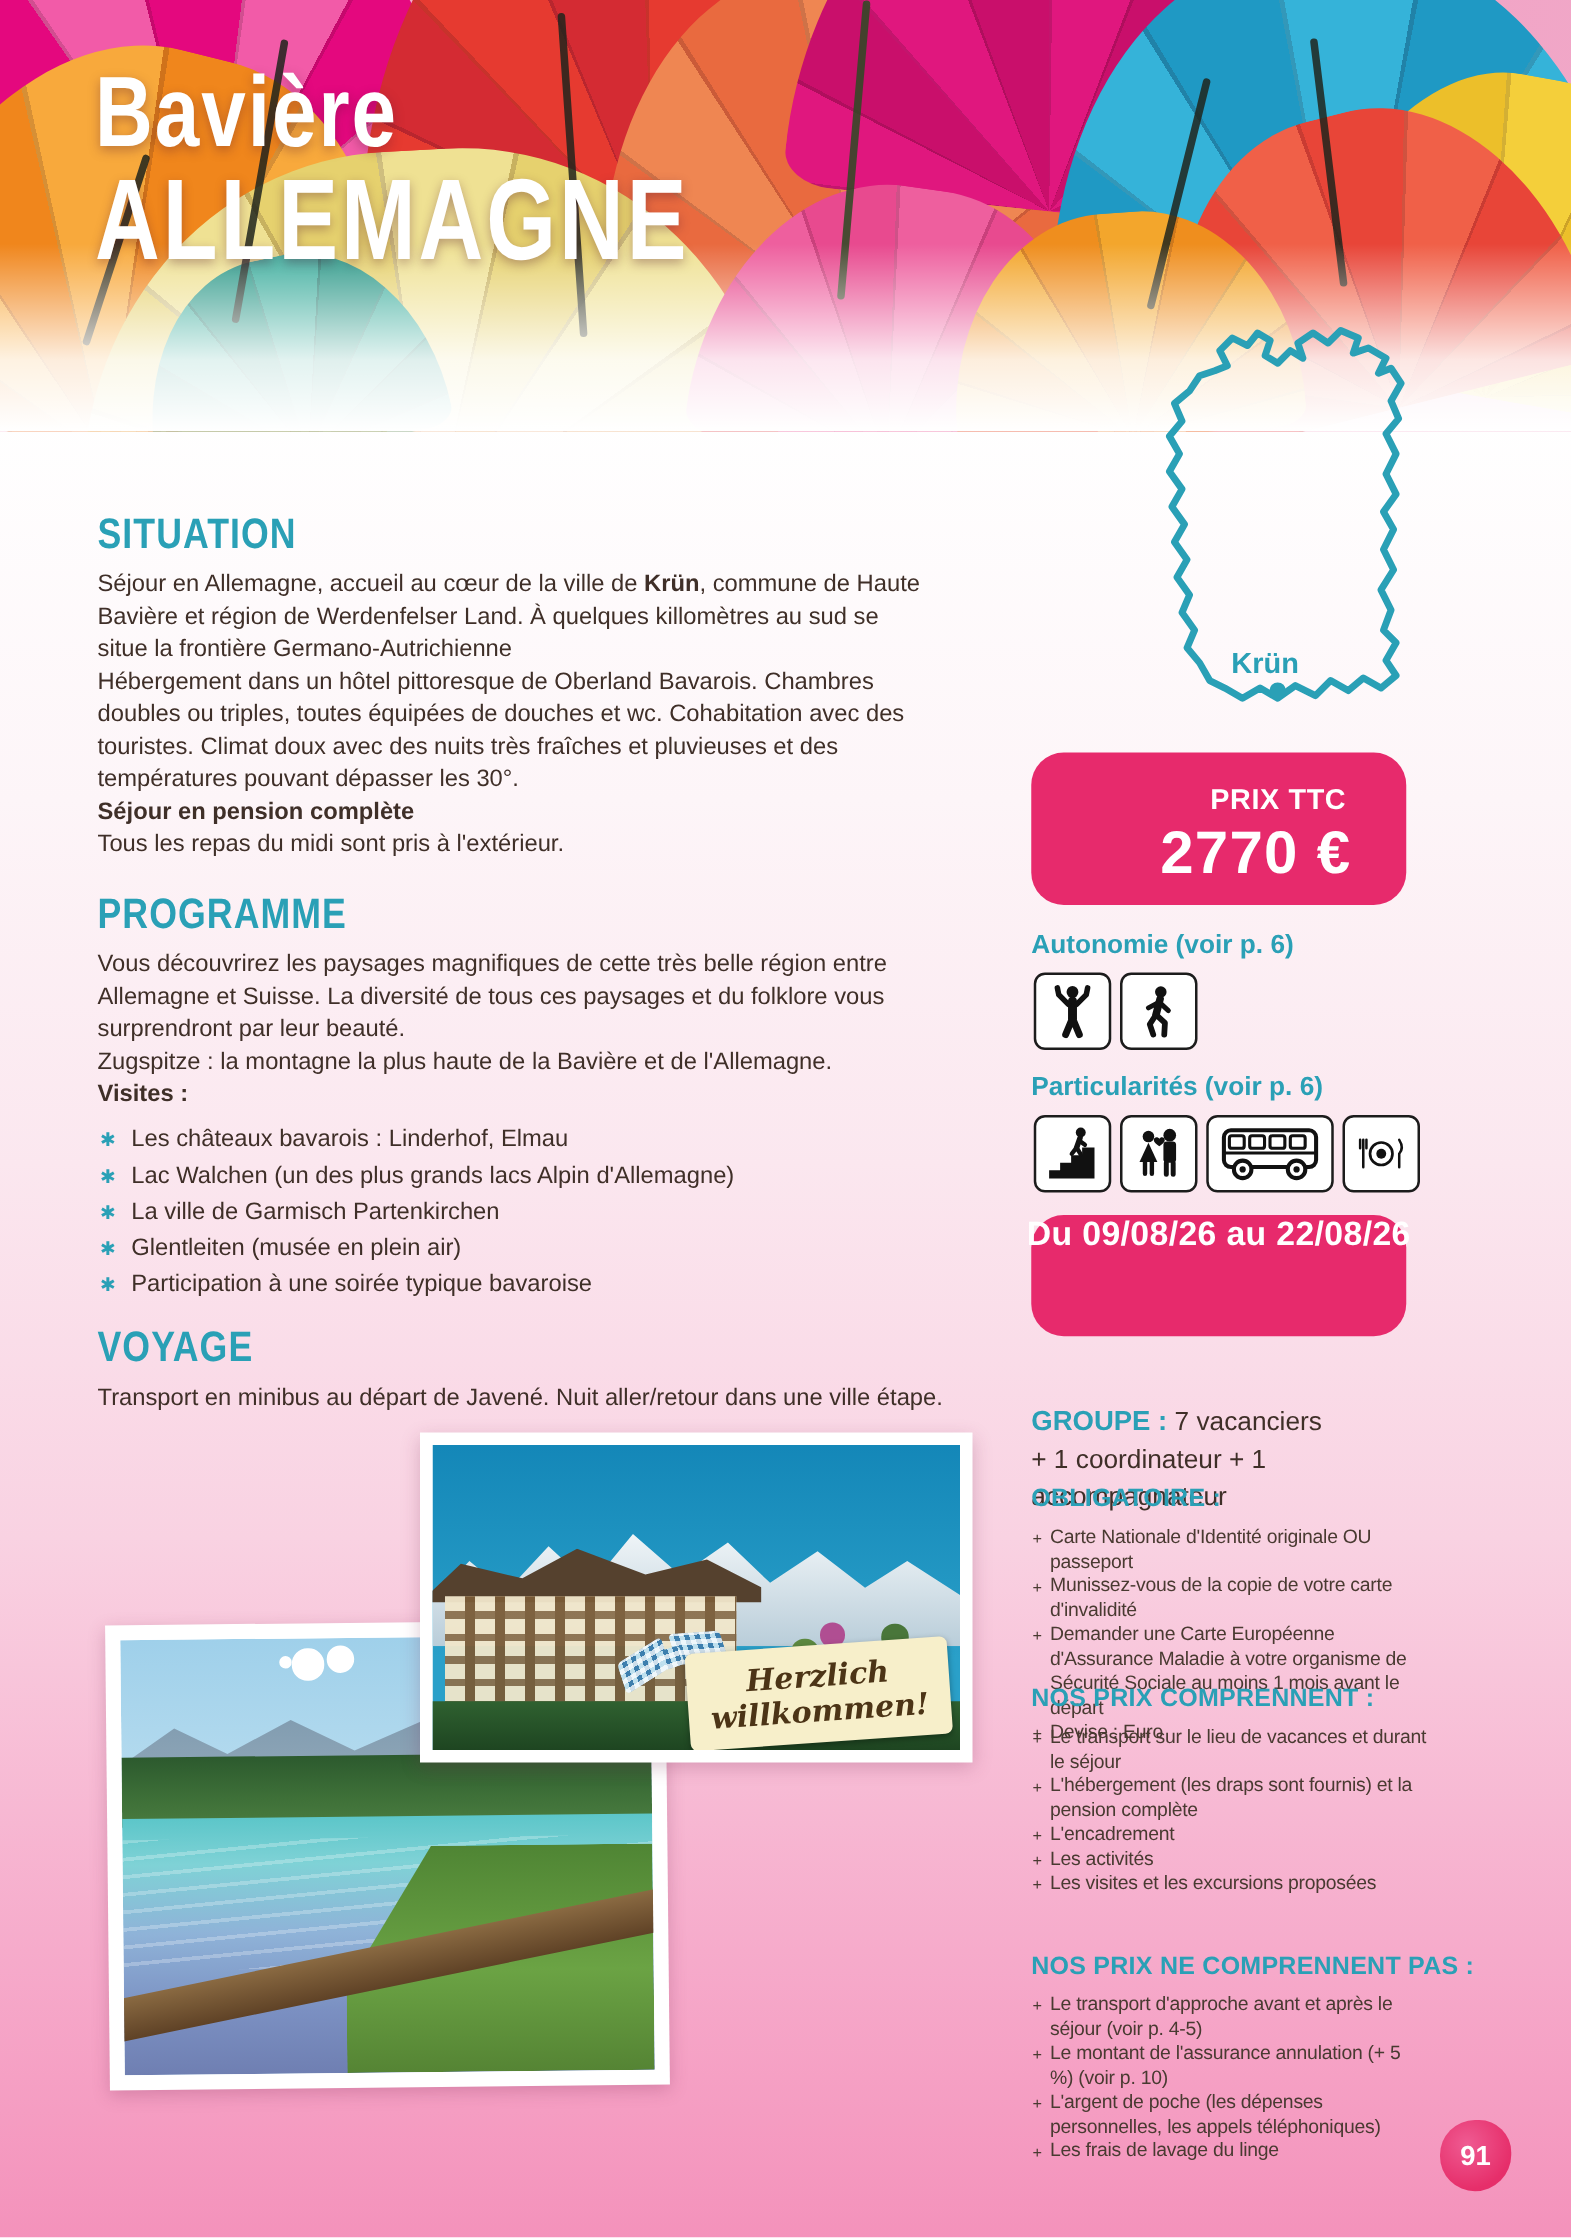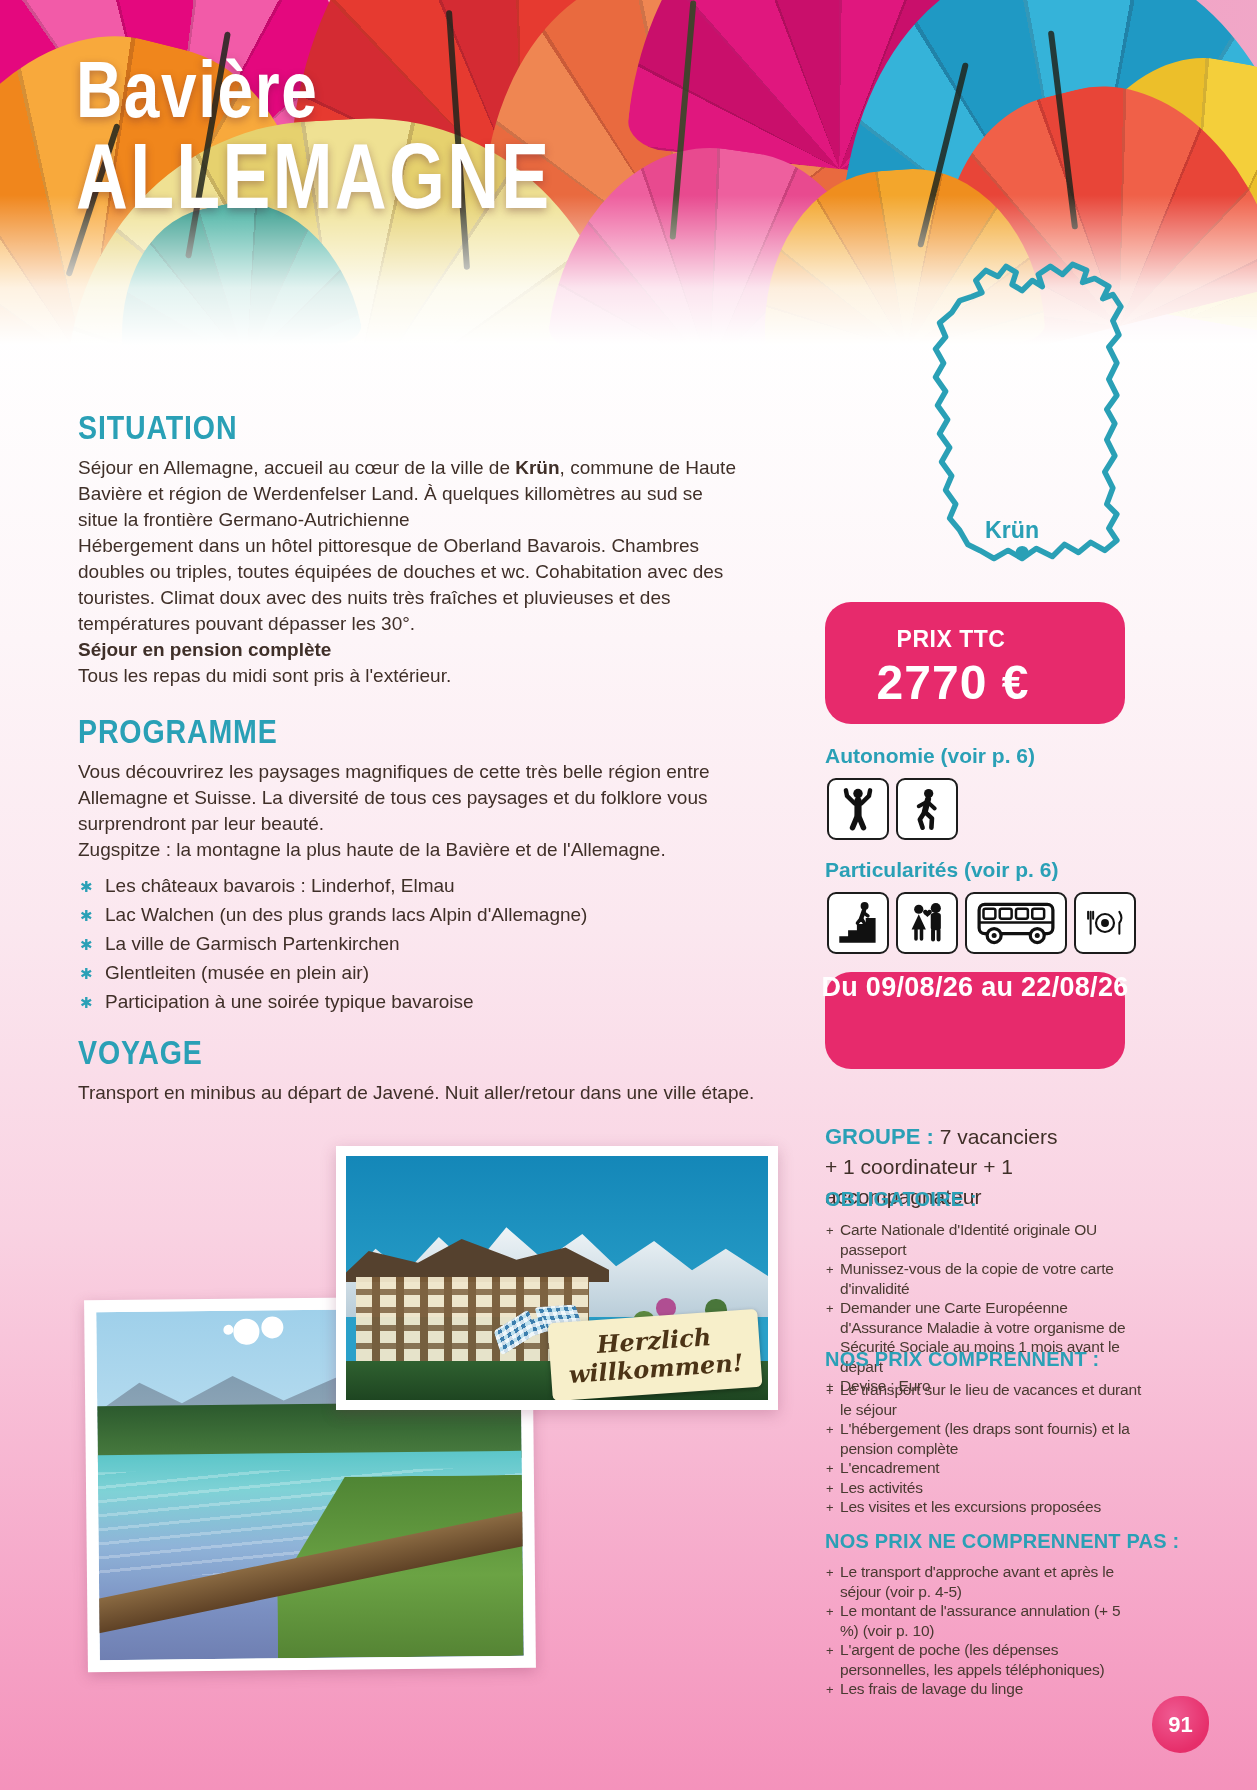--- a/index.html
+++ b/index.html
@@ -76,39 +76,39 @@
   .lk-ref{position:absolute;left:0;top:46%;width:100%;height:30%;opacity:.5;
     background:repeating-linear-gradient(175deg,rgba(255,255,255,.5) 0 3px,rgba(0,0,0,0) 3px 14px);}
   .lk-grass{position:absolute;right:0;bottom:0;width:58%;height:52%;background:linear-gradient(180deg,#4f8534,#6ba344 55%,#558434);
     clip-path:polygon(28% 0,100% 0,100% 100%,0 100%,0 62%);}
   .lk-log{position:absolute;left:-6%;bottom:20%;width:115%;height:34px;border-radius:16px;
     background:linear-gradient(180deg,#8a6a42,#5f4226);transform:rotate(-11deg);}
   
   .rightcol{position:absolute;left:825px;top:250px;width:308px;height:1460px;z-index:4;}
   .map{position:absolute;left:38px;top:0;width:272px;height:338px;}
   .pricebox{position:absolute;left:0;top:352px;width:300px;height:122px;background:#e72a6c;border-radius:26px;
-    text-align:center;padding-right:0;color:#fff;}
+    text-align:right;padding-right:0;color:#fff;}
   .pricelabel{margin:24px 48px 0 0;font-size:23px;font-weight:700;letter-spacing:.5px;}
   .pricevalue{margin:2px 44px 0 0;font-size:48px;font-weight:700;letter-spacing:1px;}
   .rh{position:absolute;color:#2aa0b6;font-weight:700;font-size:21px;white-space:nowrap;}
   .iconrow{position:absolute;display:flex;gap:7px;}
   .ibox{width:62px;height:62px;background:#fff;border:2.5px solid #1c1c1c;border-radius:9px;
     display:flex;align-items:center;justify-content:center;box-sizing:border-box;}
   .ibox.wide{width:102px;}
   .datebox{position:absolute;left:0;top:722px;width:300px;height:97px;background:#e72a6c;border-radius:26px;
     display:flex;justify-content:center;color:#fff;font-weight:700;font-size:27px;
     letter-spacing:.3px;white-space:nowrap;}
   .groupe{position:absolute;left:0;top:872px;font-size:21px;line-height:30px;color:#3f2f28;width:330px;}
   .groupe .gl{color:#2aa0b6;font-weight:700;font-size:22px;}
   .rlist{position:absolute;left:0;width:318px;}
   .rlist h3{margin:0 0 9px 0;color:#2aa0b6;font-size:20px;font-weight:700;letter-spacing:.2px;white-space:nowrap;}
   .rlist ul{list-style:none;margin:0;padding:0;}
   .rlist li{position:relative;padding-left:15px;font-size:15.5px;line-height:19.5px;color:#493a31;letter-spacing:-.2px;}
   .rlist .plus{position:absolute;left:1px;top:1px;font-size:13px;color:#493a31;}
-  #obligatoire{top:938px;} #comprennent{top:1098px;} #necomprennent{top:1280px;}
+  #obligatoire{top:938px;} #comprennent{top:1098px;} #necomprennent{top:1312px;}
   
   .pagenum{position:absolute;left:1152px;top:1696px;width:57px;height:57px;border-radius:50% 46% 52% 50%;
     background:radial-gradient(circle at 38% 34%,#ef5b92,#e62e6a 70%);display:flex;align-items:center;
     justify-content:center;color:#fff;font-weight:700;font-size:22px;z-index:5;}
 </style>
 </head>
 <body>
 
 <div class="page">
 
@@ -141,20 +141,21 @@
 
   <div class="leftcol">
     <div class="mb10"><span class="h2">SITUATION</span></div>
     <p><span>Séjour en Allemagne, accueil au cœur de la ville de </span><b>Krün</b><span>, commune de Haute Bavière et région de Werdenfelser Land. À quelques killomètres au sud se situe la frontière Germano-Autrichienne</span></p>
     <p class="mt24">Hébergement dans un hôtel pittoresque de Oberland Bavarois. Chambres doubles ou triples, toutes équipées de douches et wc. Cohabitation avec des touristes. Climat doux avec des nuits très fraîches et pluvieuses et des températures pouvant dépasser les 30°.</p>
     <p class="mt26 bold">Séjour en pension complète</p>
     <p>Tous les repas du midi sont pris à l'extérieur.</p>
     <div class="mt26 mb10"><span class="h2">PROGRAMME</span></div>
     <p>Vous découvrirez les paysages magnifiques de cette très belle région entre Allemagne et Suisse. La diversité de tous ces paysages et du folklore vous surprendront par leur beauté.</p>
     <p>Zugspitze : la montagne la plus haute de la Bavière et de l'Allemagne.</p>
+    <p class="mt16 bold">Visites :</p>
     <ul class="visits">
       <li><span class="ast">✱</span><span>Les châteaux bavarois : Linderhof, Elmau</span></li>
       <li><span class="ast">✱</span><span>Lac Walchen (un des plus grands lacs Alpin d'Allemagne)</span></li>
       <li><span class="ast">✱</span><span>La ville de Garmisch Partenkirchen</span></li>
       <li><span class="ast">✱</span><span>Glentleiten (musée en plein air)</span></li>
       <li><span class="ast">✱</span><span>Participation à une soirée typique bavaroise</span></li>
     </ul>
     <div class="mt18 mb10"><span class="h2">VOYAGE</span></div>
     <p class="voyagep">Transport en minibus au départ de Javené. Nuit aller/retour dans une ville étape.</p>
   </div>

